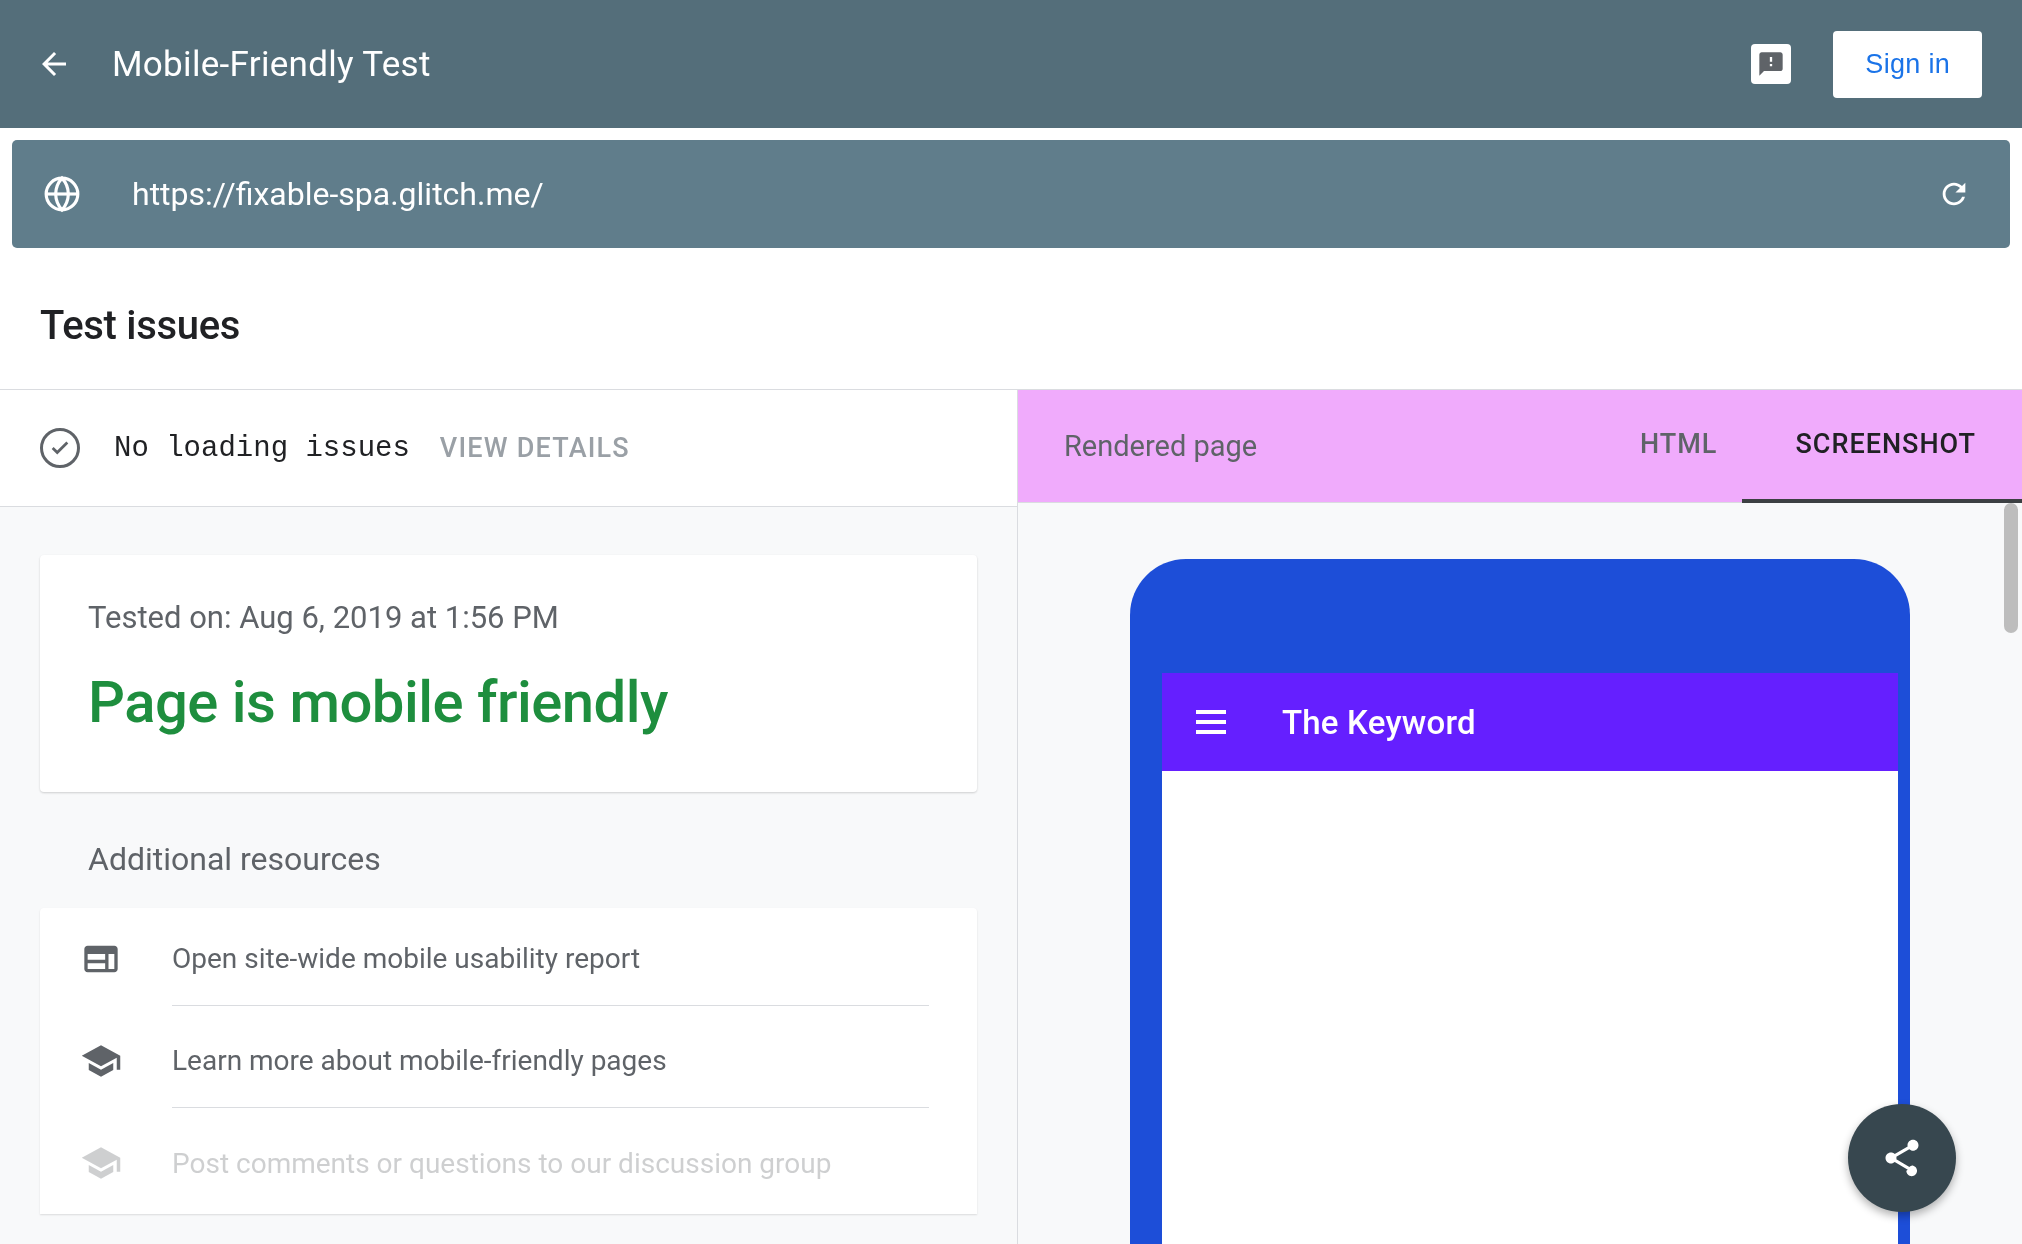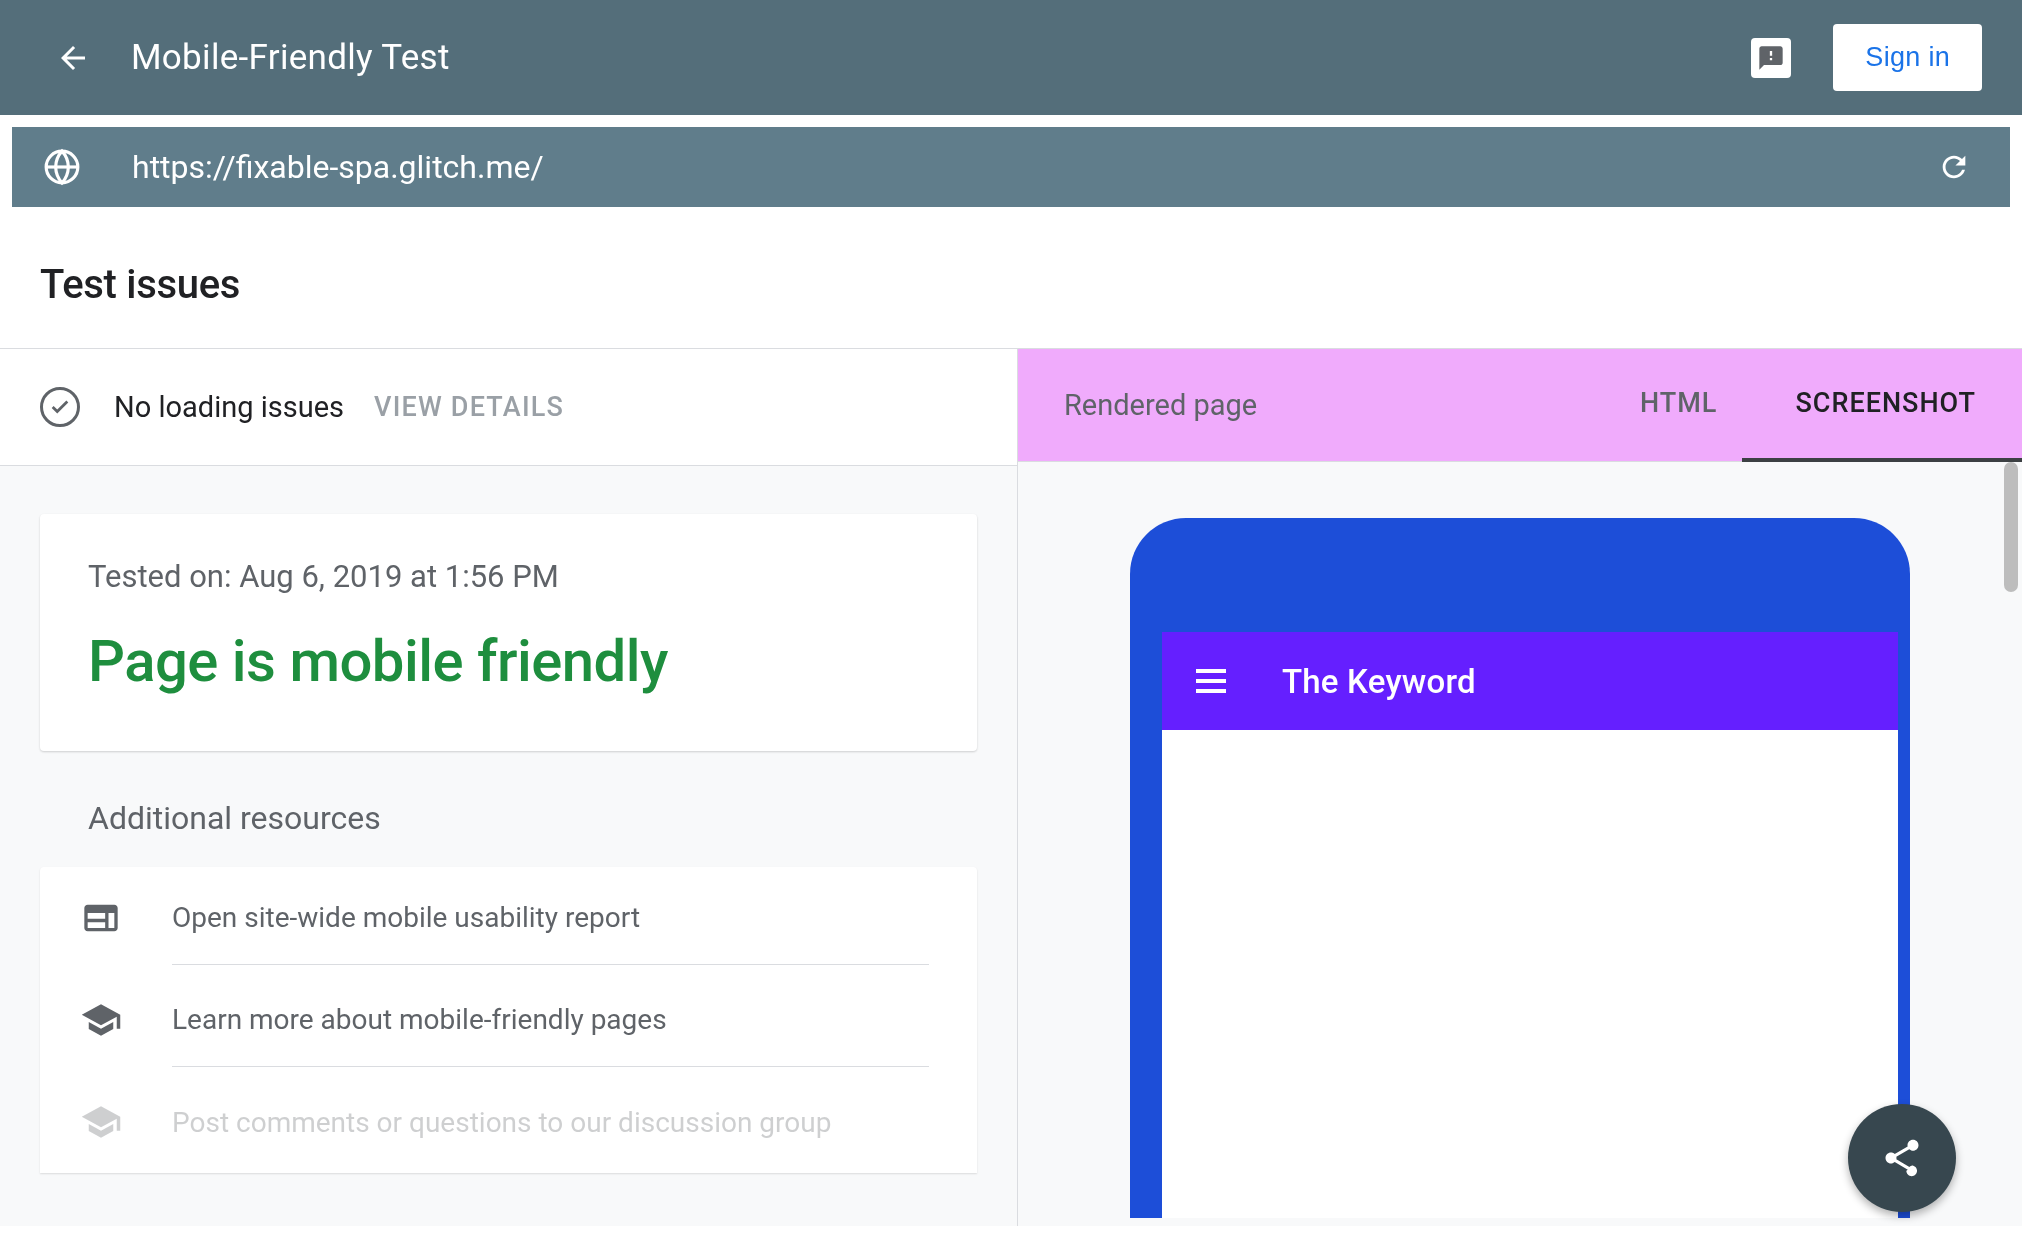--- a/index.html
+++ b/index.html
@@ -6,24 +6,24 @@
     body {
       font-family: 'Roboto', -apple-system, BlinkMacSystemFont, 'Segoe UI', Arial, sans-serif;
       background: #fff;
       width: 2022px;
       height: 1244px;
       overflow: hidden;
       position: relative;
     }
     .header {
       background: #546e7a;
-      height: 115px;
-      display: flex;
-      align-items: center;
-      padding: 0 40px 0 55px;
+      height: 128px;
+      display: flex;
+      align-items: center;
+      padding: 0 40px 0 36px;
       color: #fff;
     }
     .back-arrow {
       width: 36px;
       height: 36px;
       cursor: pointer;
       display: flex;
       align-items: center;
       justify-content: center;
     }
@@ -51,23 +51,23 @@
       border: none;
       padding: 18px 32px;
       font-size: 27px;
       font-weight: 500;
       border-radius: 4px;
       cursor: pointer;
       letter-spacing: 0.3px;
     }
     .url-bar {
       background: #607d8b;
-      height: 80px;
+      height: 108px;
       margin: 12px;
-      border-radius: 0;
+      border-radius: 5px;
       display: flex;
       align-items: center;
       padding: 0 38px 0 30px;
       color: #fff;
     }
     .globe-icon {
       width: 40px;
       height: 40px;
       display: flex;
       align-items: center;
@@ -125,20 +125,21 @@
       border-radius: 50%;
       display: flex;
       align-items: center;
       justify-content: center;
     }
     .loading-text {
       font-size: 29px;
       color: #202124;
       margin-left: 34px;
       margin-right: 30px;
+      font-family: Liberation Mono, monospace;
     }
     .view-details {
       font-size: 27px;
       font-weight: 500;
       color: #9aa0a6;
       letter-spacing: 1.2px;
       cursor: pointer;
     }
     .result-card {
       background: #fff;

